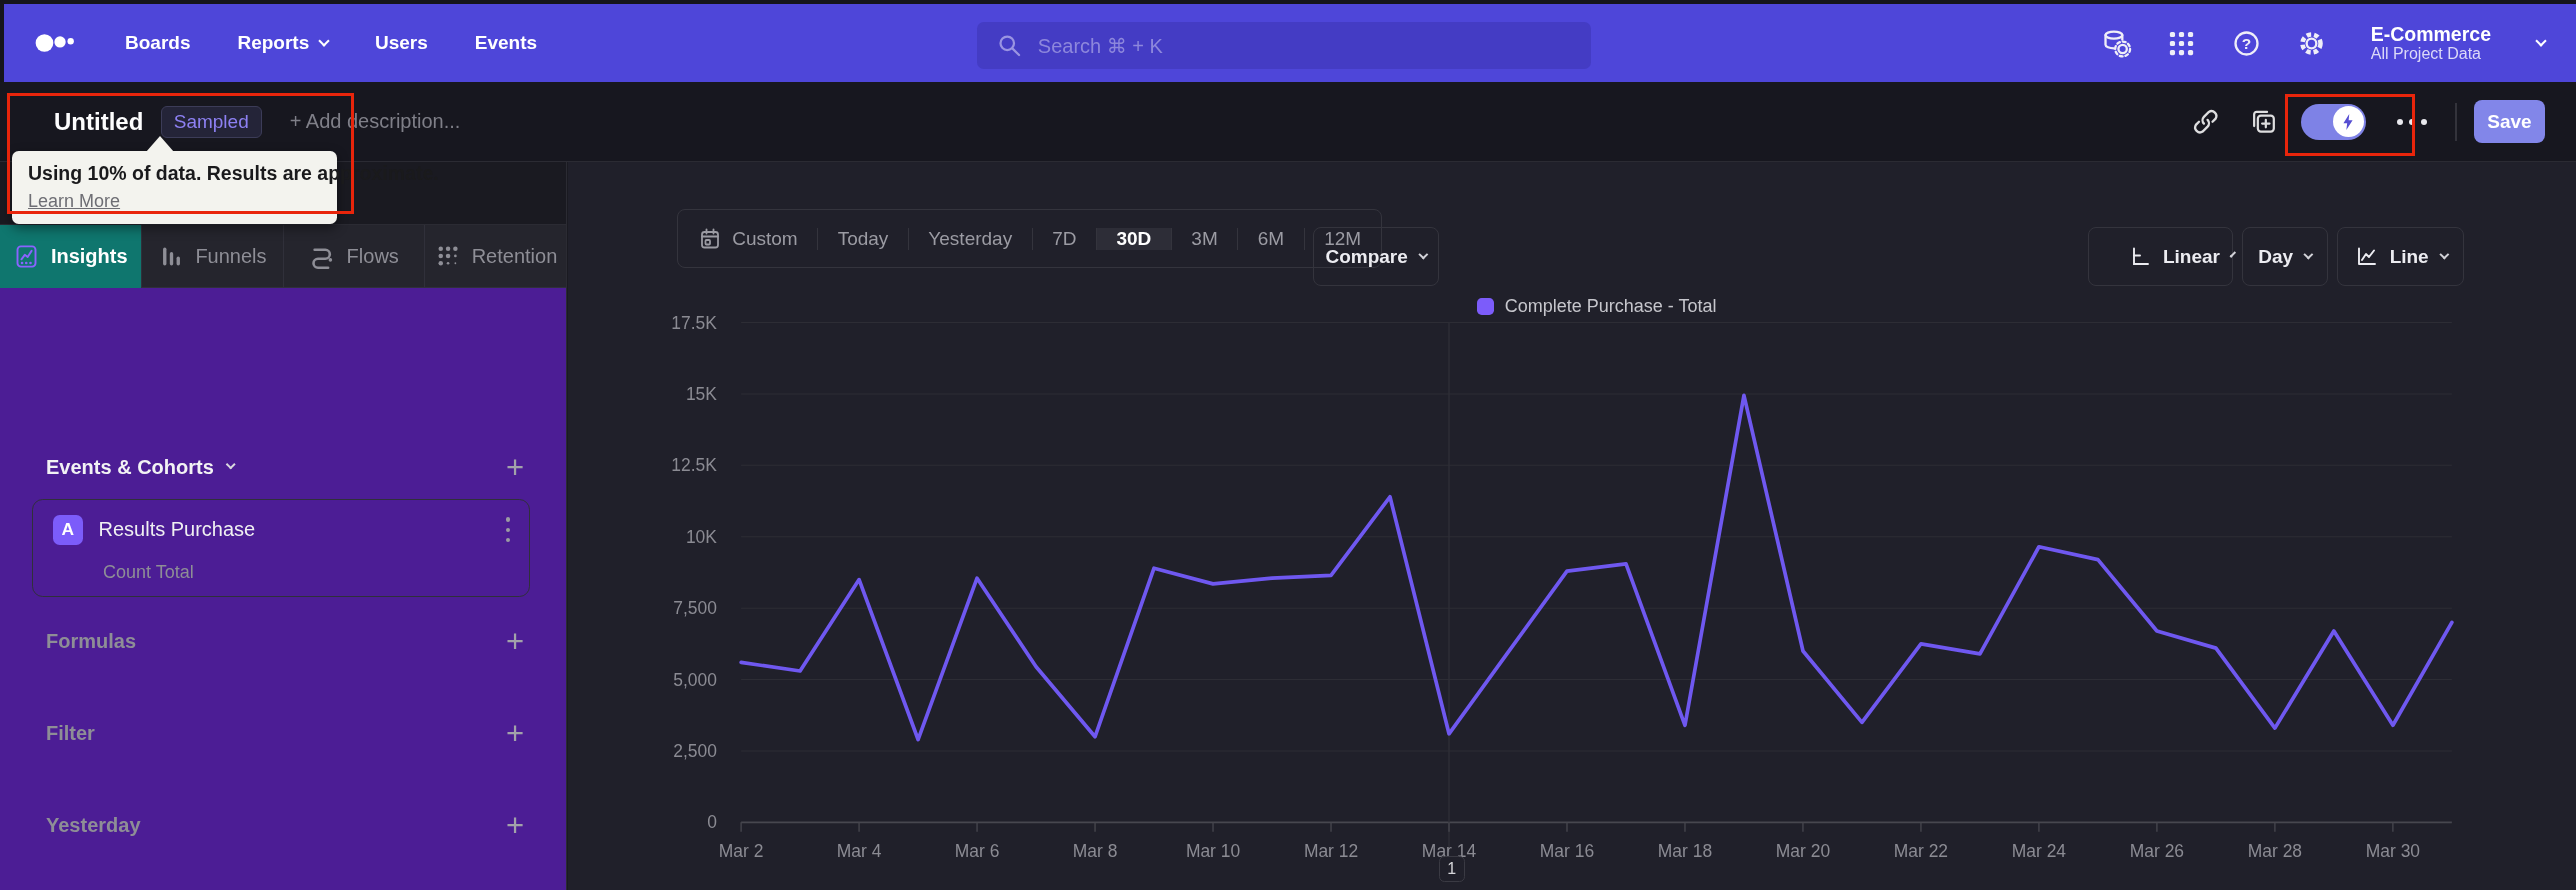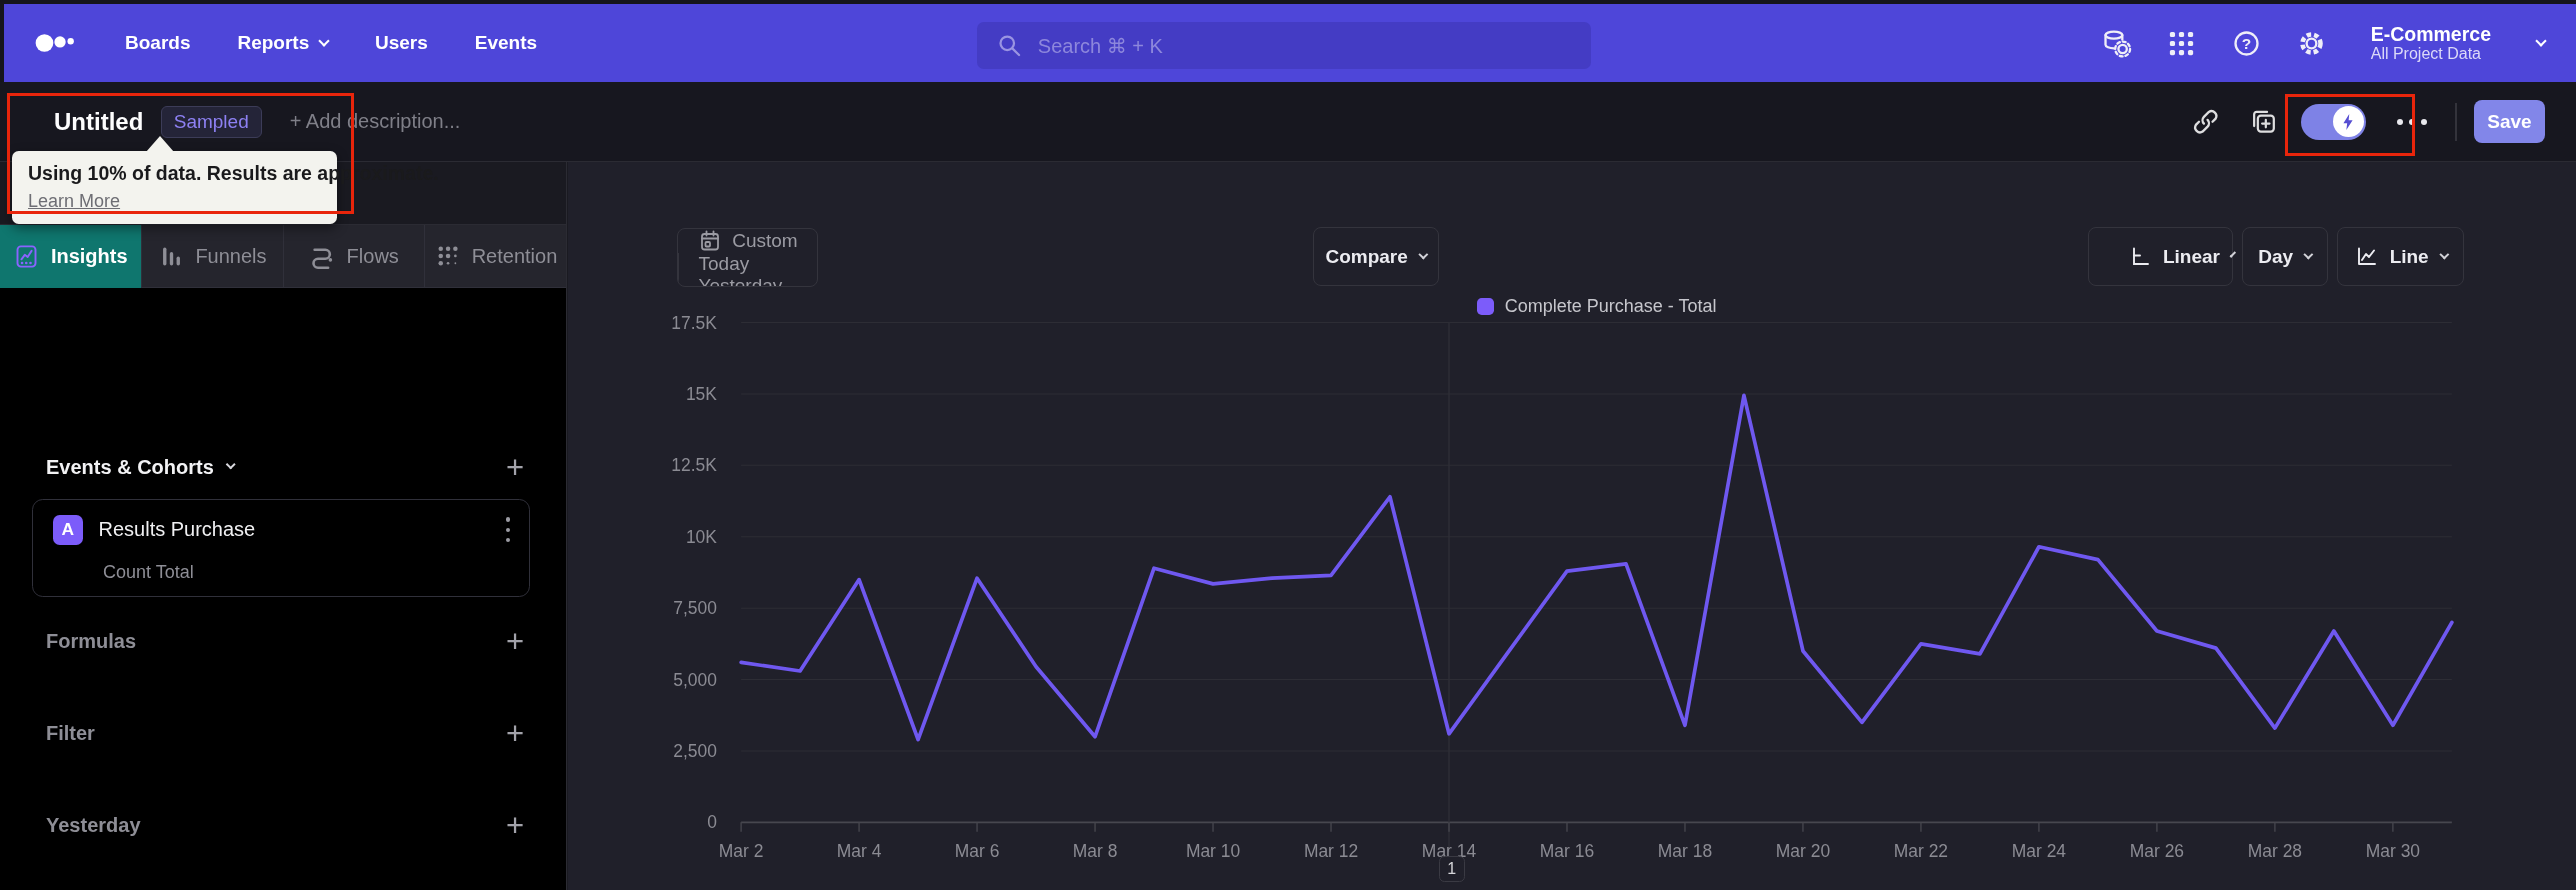--- a/index.html
+++ b/index.html
@@ -63,21 +63,21 @@
            border-right:1.3px solid #2b2b33;}
   .tabs{position:absolute;left:0;top:62px;right:0;height:64px;display:flex;
         border-top:1.3px solid #2b2b33;}
   .tab{flex:1;display:flex;align-items:center;justify-content:center;gap:10.7px;
        background:#25252d;border-left:1.3px solid #30303a;border-bottom:1.3px solid #30303a;
        color:#8e8e96;font-size:20px;font-weight:500;cursor:pointer;}
   .tab:first-child{border-left:none;}
   .tab.active{background:#0f766e;border-bottom-color:transparent;color:#fff;font-weight:600;}
   .ticon{display:flex;color:#8e8e96;}
   .tab.active .ticon{color:#8a63ff;}
-  .sidebar-panel{position:absolute;left:0;top:126px;right:0;bottom:0;background:#000000;text-decoration:underline;}
+  .sidebar-panel{position:absolute;left:0;top:126px;right:0;bottom:0;background:#4c1d95;text-decoration:underline;}
 
   .events-head{position:absolute;left:46px;top:160px;right:42px;height:38px;display:flex;
                align-items:center;}
   .events-head .hd{font-size:20px;font-weight:700;color:#f2f2f4;}
   .events-head .chev{width:7.4px;height:7.4px;border-width:2px;margin-left:13.4px;color:#d9d9de;}
   .plusbtn{margin-left:auto;font-size:31px;font-weight:300;color:#a2a2aa;line-height:1;
            cursor:pointer;}
   .event-card{position:absolute;left:32px;top:211px;width:498px;height:98px;
               border:1.3px solid #30303a;border-radius:10.7px;cursor:pointer;}
   .ec-row1{position:absolute;left:20px;top:14.8px;right:16px;display:flex;align-items:center;gap:16px;}
@@ -86,22 +86,22 @@
   .ec-name{font-size:20px;color:#f0f0f2;flex:1;}
   .kebab{display:flex;flex-direction:column;gap:5.4px;cursor:pointer;padding:2.7px;}
   .kebab i{width:4.7px;height:4.7px;border-radius:50%;background:#9b9ba3;}
   .ec-metric{position:absolute;left:70px;top:62px;font-size:18px;color:#8e8e96;}
   .section-row{position:absolute;left:46px;right:42px;height:40px;display:flex;
                align-items:center;}
   .section-row .sl{font-size:20px;font-weight:700;color:#8e8e96;}
 
   
   .main{position:absolute;left:568px;top:0;right:0;bottom:0;background:#20202a;}
-  .segctrl{position:absolute;left:109px;top:66px;height:59px;display:flex;align-items:flex-start;
-           border:1.3px solid #34343d;border-radius:8px;overflow:hidden;flex-direction:column;}
+  .segctrl{position:absolute;left:109px;top:47px;height:59px;display:flex;align-items:center;
+           border:1.3px solid #34343d;border-radius:8px;overflow:hidden;}
   .seg{display:flex;align-items:center;gap:10.7px;padding:0 19.5px;font-size:19px;color:#9b9ba3;
        border-left:1.3px solid #34343d;cursor:pointer;white-space:nowrap;}
   .seg:first-child{border-left:none;}
   .seg.active{background:#2d2d37;color:#fff;font-weight:700;}
   .cicon{display:flex;color:#9b9ba3;}
   .btn{position:absolute;top:65px;height:59px;border:1.3px solid #34343d;border-radius:8px;
        display:flex;align-items:center;justify-content:center;gap:12px;color:#ececf1;
        font-size:19px;font-weight:600;cursor:pointer;}
   .btn .chev{width:6.7px;height:6.7px;border-width:2px;color:#d2d2d8;}
   .btn-compare{left:745px;width:126px;}

